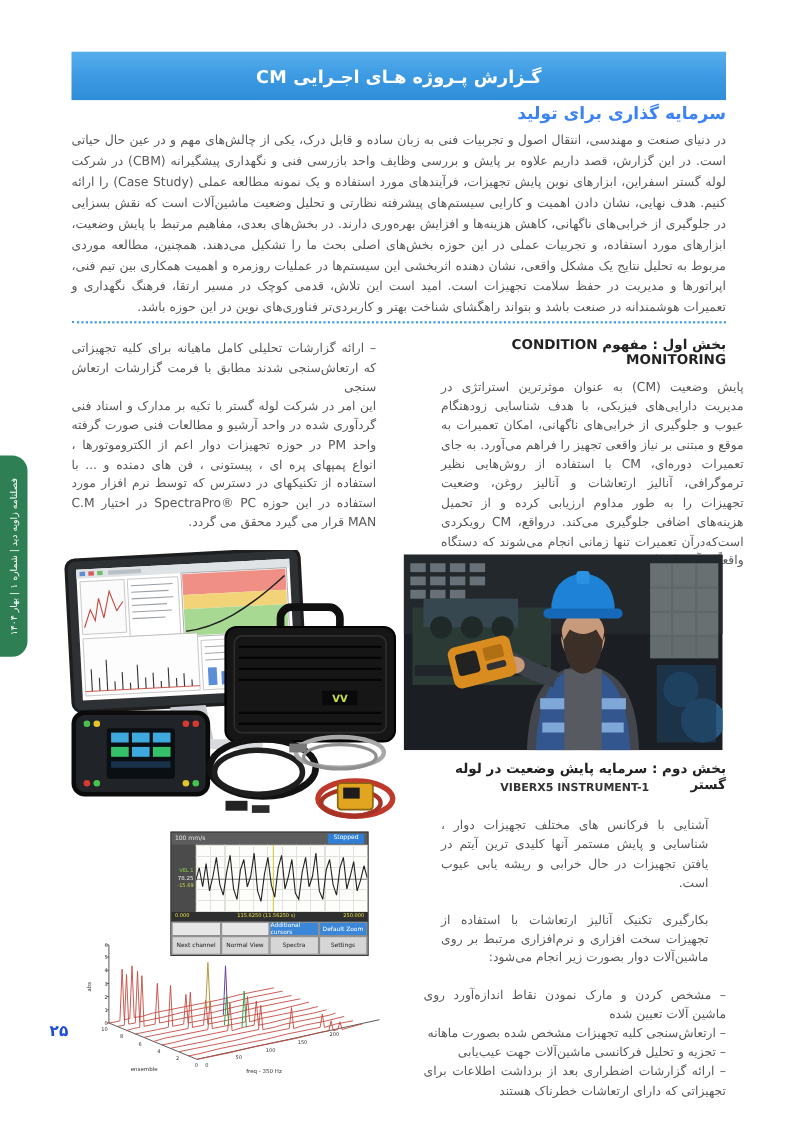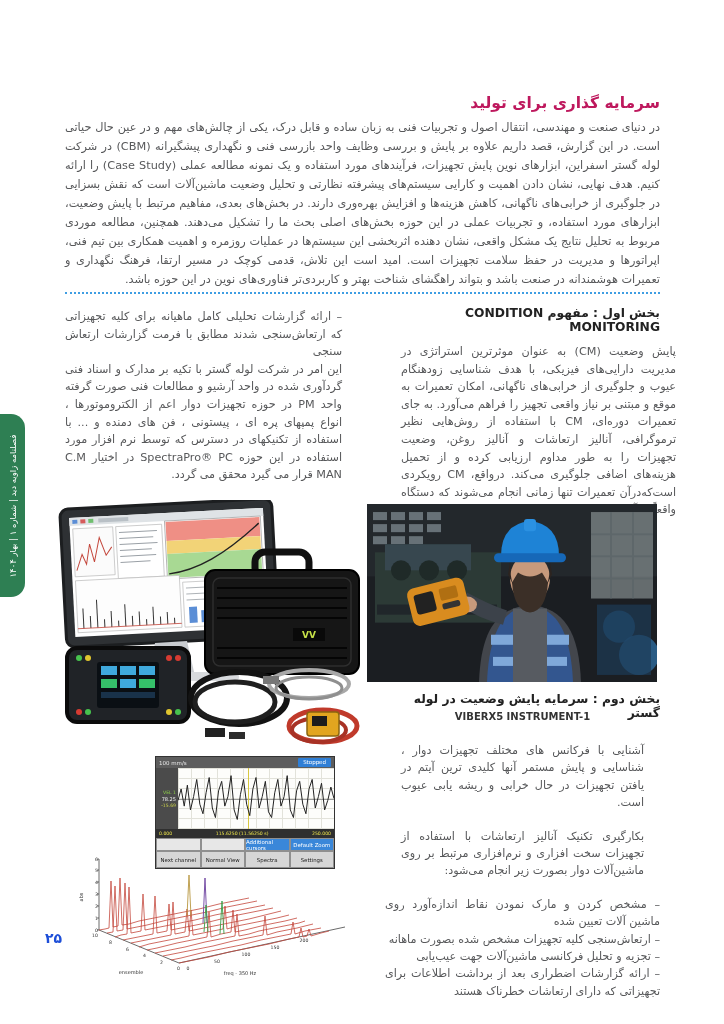--- a/index.html
+++ b/index.html
@@ -5,21 +5,21 @@
   html,body{margin:0;padding:0;background:#ffffff;}
   .page{position:relative;width:724px;height:1024px;background:#fff;overflow:hidden;
         font-family:"DejaVu Sans",sans-serif;direction:rtl;}
   
   .header-bar{position:absolute;left:65px;top:47px;width:595px;height:44px;
     background:linear-gradient(180deg,#56aeec 0%,#3b99e2 55%,#2f8ed9 100%);
     display:flex;align-items:center;justify-content:center;}
   .header-bar span{color:#fff;font-size:16px;font-weight:bold;letter-spacing:.3px;}
   
   .intro-title{position:absolute;left:65px;top:94px;width:595px;margin:0;
-    font-size:15.5px;font-weight:bold;color:#be185d;text-align:right;}
+    font-size:15.5px;font-weight:bold;color:#3b82f6;text-align:right;}
   .intro-body{position:absolute;left:65px;top:118px;width:595px;margin:0;
     font-size:11.3px;line-height:19px;color:#57585a;text-align:justify;text-align-last:right;}
   .dotted-sep{position:absolute;left:65px;top:292px;width:595px;height:0;
     border-top:2.6px dotted #3f9ee3;}
   
   .s1-heading,.s2-heading{position:absolute;width:275px;margin:0;font-size:12.3px;
     font-weight:bold;color:#222;text-align:right;}
   .s1-heading{left:385px;top:306px;}
   .s1-body{position:absolute;left:385px;top:327px;width:275px;margin:16px;
     font-size:11.2px;line-height:17.6px;color:#57585a;text-align:justify;text-align-last:right;}
@@ -77,20 +77,23 @@
   .waterfall{position:absolute;left:55px;top:853px;width:300px;height:125px;}
   
   .page-number{position:absolute;left:45px;top:930px;font-size:14px;font-weight:bold;color:#1d4ed8;}
   svg text{font-family:"DejaVu Sans",sans-serif;}
 </style>
 </head>
 <body>
 
 <div class="page">
 
+  <div class="header-bar">
+    <span>گـزارش پـروژه هـای اجـرایی CM</span>
+  </div>
 
   <h1 class="intro-title">سرمایه گذاری برای تولید</h1>
   <p class="intro-body">در دنیای صنعت و مهندسی، انتقال اصول و تجربیات فنی به زبان ساده و قابل درک، یکی از چالش‌های مهم و در عین حال حیاتی است. در این گزارش، قصد داریم علاوه بر پایش و بررسی وظایف واحد بازرسی فنی و نگهداری پیشگیرانه (CBM) در شرکت لوله گستر اسفراین، ابزارهای نوین پایش تجهیزات، فرآیندهای مورد استفاده و یک نمونه مطالعه عملی (Case Study) را ارائه کنیم. هدف نهایی، نشان دادن اهمیت و کارایی سیستم‌های پیشرفته نظارتی و تحلیل وضعیت ماشین‌آلات است که نقش بسزایی در جلوگیری از خرابی‌های ناگهانی، کاهش هزینه‌ها و افزایش بهره‌وری دارند. در بخش‌های بعدی، مفاهیم مرتبط با پایش وضعیت، ابزارهای مورد استفاده، و تجربیات عملی در این حوزه بخش‌های اصلی بحث ما را تشکیل می‌دهند. همچنین، مطالعه موردی مربوط به تحلیل نتایج یک مشکل واقعی، نشان دهنده اثربخشی این سیستم‌ها در عملیات روزمره و اهمیت همکاری بین تیم فنی، اپراتورها و مدیریت در حفظ سلامت تجهیزات است. امید است این تلاش، قدمی کوچک در مسیر ارتقا، فرهنگ نگهداری و تعمیرات هوشمندانه در صنعت باشد و بتواند راهگشای شناخت بهتر و کاربردی‌تر فناوری‌های نوین در این حوزه باشد.</p>
   <div class="dotted-sep"></div>
 
   <h2 class="s1-heading">بخش اول : مفهوم CONDITION MONITORING</h2>
   <p class="s1-body">پایش وضعیت (CM) به عنوان موثرترین استراتژی در مدیریت دارایی‌های فیزیکی، با هدف شناسایی زودهنگام عیوب و جلوگیری از خرابی‌های ناگهانی، امکان تعمیرات به موقع و مبتنی بر نیاز واقعی تجهیز را فراهم می‌آورد. به جای تعمیرات دوره‌ای، CM با استفاده از روش‌هایی نظیر ترموگرافی، آنالیز ارتعاشات و آنالیز روغن، وضعیت تجهیزات را به طور مداوم ارزیابی کرده و از تحمیل هزینه‌های اضافی جلوگیری می‌کند. درواقع، CM رویکردی است‌که‌درآن تعمیرات تنها زمانی انجام می‌شوند که دستگاه واقعاً به آن نیاز دارد.</p>
 
   <svg class="worker-photo" viewBox="0 0 290 177" preserveAspectRatio="none">
     <rect width="290" height="177" fill="#1b1e22"></rect>

